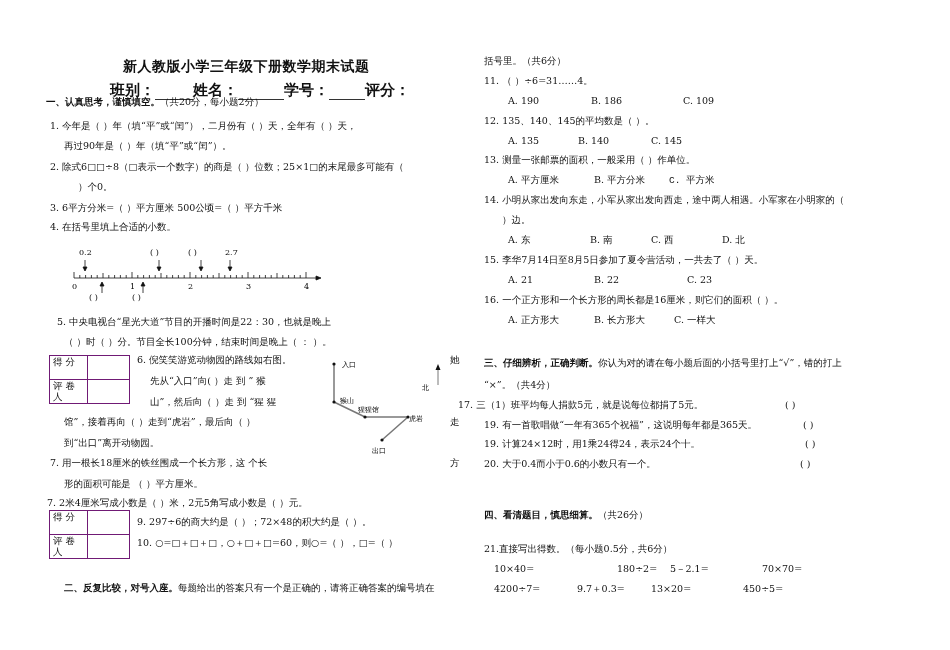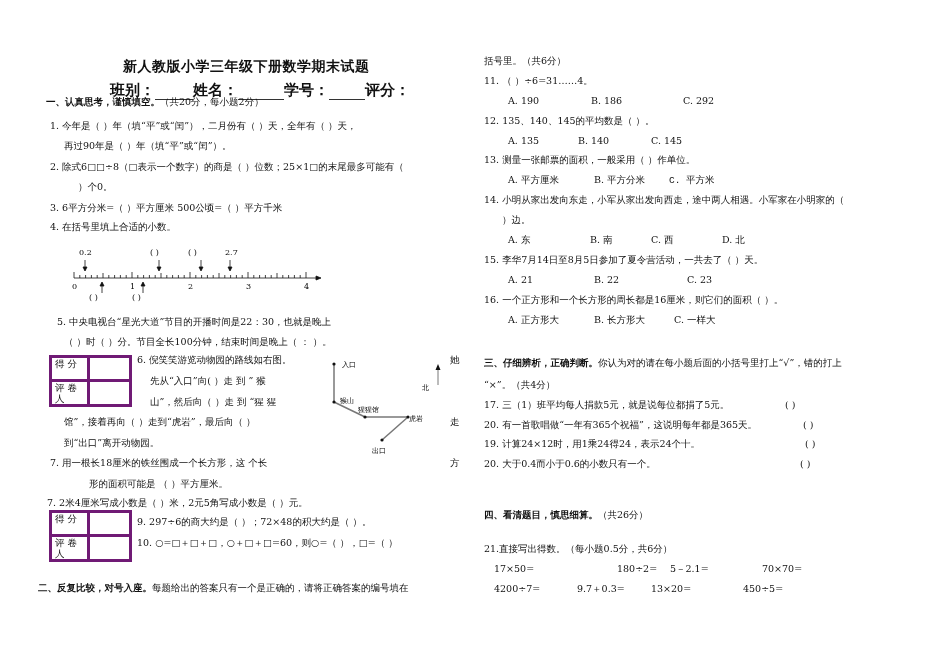--- a/index.html
+++ b/index.html
@@ -6,21 +6,21 @@
   html, body { width: 950px; height: 650px; background: #ffffff; overflow: hidden; }
   body { position: relative; font-family: "DejaVu Serif", "Liberation Serif", serif; color: #111; font-size: 9.5px; }
   .abs { position: absolute; white-space: nowrap; }
   .title { font-family: "DejaVu Sans", "Liberation Sans", sans-serif; font-weight: bold; font-size: 14px; letter-spacing: 0.5px; }
   .info { font-family: Liberation Mono, monospace; font-weight: bold; font-size: 15px; margin-left: 32px; }
   .info .blank { display: inline-block; border-bottom: 1px solid #333; height: 10px; vertical-align: bottom; }
   .sec { font-size: 9.5px; }
   .sec b { font-family: "DejaVu Sans", "Liberation Sans", sans-serif; font-weight: bold; }
   .q { font-size: 9.5px; }
   .score-table { position: absolute; border-collapse: collapse; font-size: 9.5px; }
-  .score-table td { border: 3px solid #701a75; vertical-align: top; padding: 0 3px; line-height: 11px; }
+  .score-table td { border: 1px solid #701a75; vertical-align: top; padding: 0 3px; line-height: 11px; }
   .score-table td.lab { width: 38px; height: 24px; }
   .score-table td.val { width: 42px; }
   svg text { font-family: "DejaVu Serif", "Liberation Serif", serif; }
 </style>
 </head>
 <body>
 
 <div class="abs title" style="left:123px; top:58px;">新人教版小学三年级下册数学期末试题</div>
 
 <div class="abs info" style="left:78px; top:81px;">
@@ -161,48 +161,48 @@
   <text x="52" y="98" font-size="7">出口</text>
   <g>
     <line x1="118" y1="11" x2="118" y2="30" stroke="#555" stroke-width="0.8"></line>
     <polygon points="115.5,15 120.5,15 118,9" fill="#111"></polygon>
   </g>
   <text x="102" y="35" font-size="7">北</text>
 </svg>
 
 <div class="abs q" style="left:50px; top:457px;">7.  用一根长18厘米的铁丝围成一个长方形，这    个长</div>
 <div class="abs q" style="left:450px; top:457px;">方</div>
-<div class="abs q" style="left:64px; top:478px;margin-left:25px;">形的面积可能是    （        ）平方厘米。</div>
+<div class="abs q" style="left:64px; top:478px;">形的面积可能是    （        ）平方厘米。</div>
 <div class="abs q" style="left:47px; top:497px;">7.  2米4厘米写成小数是（        ）米，2元5角写成小数是（        ）元。</div>
 
 <table class="score-table" style="left:49px; top:510px;">
   <tbody>
       <tr>
         <td class="lab">得 分</td>
         <td class="val"></td>
       </tr>
   <tr>
         <td class="lab">评 卷 人</td>
         <td class="val"></td>
       </tr>
 </tbody>
   </table>
 
 <div class="abs q" style="left:137px; top:516px;">9.    297÷6的商大约是（            ）；72×48的积大约是（          ）。</div>
 <div class="abs q" style="left:137px; top:537px;">10.  ○=□＋□＋□，○＋□＋□=60，则○=（          ），□=（          ）</div>
 
-<div class="abs sec" style="left:38px; top:582px;">
+<div class="abs sec" style="left:64px; top:582px;">
   <b>二、反复比较，对号入座。</b><span>每题给出的答案只有一个是正确的，请将正确答案的编号填在</span>
 </div>
 
 <div class="abs q" style="left:484px; top:55px;">括号里。（共6分）</div>
 <div class="abs q" style="left:484px; top:75px;">11.   （        ）÷6=31……4。</div>
 <div class="abs q" style="left:508px; top:95px;">A. 190</div>
 <div class="abs q" style="left:591px; top:95px;">B. 186</div>
-<div class="abs q" style="left:683px; top:95px;">C. 292</div>
+<div class="abs q" style="left:683px; top:95px;">C. 109</div>
 
 <div class="abs q" style="left:484px; top:115px;">12.   135、140、145的平均数是（        ）。</div>
 <div class="abs q" style="left:508px; top:135px;">A. 135</div>
 <div class="abs q" style="left:578px; top:135px;">B. 140</div>
 <div class="abs q" style="left:651px; top:135px;">C. 145</div>
 
 <div class="abs q" style="left:484px; top:154px;">13.  测量一张邮票的面积，一般采用（        ）作单位。</div>
 <div class="abs q" style="left:508px; top:174px;">A. 平方厘米</div>
 <div class="abs q" style="left:594px; top:174px;">B. 平方分米</div>
 <div class="abs q" style="left:669px; top:174px;font-family:Liberation Mono, monospace;">C. 平方米</div>
@@ -222,35 +222,35 @@
 <div class="abs q" style="left:484px; top:294px;">16.  一个正方形和一个长方形的周长都是16厘米，则它们的面积（        ）。</div>
 <div class="abs q" style="left:508px; top:314px;">A. 正方形大</div>
 <div class="abs q" style="left:594px; top:314px;">B. 长方形大</div>
 <div class="abs q" style="left:674px; top:314px;">C. 一样大</div>
 
 <div class="abs sec" style="left:484px; top:357px;">
   <b>三、仔细辨析，正确判断。</b><span>你认为对的请在每小题后面的小括号里打上“√”，错的打上</span>
 </div>
 <div class="abs q" style="left:484px; top:379px;">“×”。（共4分）</div>
 
-<div class="abs q" style="left:484px; top:399px;text-align:center;">17.  三（1）班平均每人捐款5元，就是说每位都捐了5元。</div>
+<div class="abs q" style="left:458px; top:399px;text-align:center;">17.  三（1）班平均每人捐款5元，就是说每位都捐了5元。</div>
 <div class="abs q" style="left:785px; top:399px;">(          )</div>
-<div class="abs q" style="left:484px; top:419px;">20.  有一首歌唱做“一年有365个祝福”，这说明每年都是365天。</div>
+<div class="abs q" style="left:484px; top:419px;">19.  有一首歌唱做“一年有365个祝福”，这说明每年都是365天。</div>
 <div class="abs q" style="left:803px; top:419px;">(          )</div>
 <div class="abs q" style="left:484px; top:438px;">19.  计算24×12时，用1乘24得24，表示24个十。</div>
 <div class="abs q" style="left:805px; top:438px;">(          )</div>
 <div class="abs q" style="left:484px; top:458px;">20.  大于0.4而小于0.6的小数只有一个。</div>
 <div class="abs q" style="left:800px; top:458px;">(          )</div>
 
 <div class="abs sec" style="left:484px; top:509px;">
   <b>四、看清题目，慎思细算。</b><span>（共26分）</span>
 </div>
 <div class="abs q" style="left:484px; top:543px;">21.直接写出得数。（每小题0.5分，共6分）</div>
 
-<div class="abs q" style="left:494px; top:563px;">17×50=</div>
+<div class="abs q" style="left:494px; top:563px;">10×40=</div>
 <div class="abs q" style="left:577px; top:563px;margin-left:40px;">180÷2=</div>
 <div class="abs q" style="left:670px; top:563px;">5－2.1=</div>
 <div class="abs q" style="left:762px; top:563px;">70×70=</div>
 
 <div class="abs q" style="left:494px; top:583px;">4200÷7=</div>
 <div class="abs q" style="left:577px; top:583px;">9.7＋0.3=</div>
 <div class="abs q" style="left:651px; top:583px;">13×20=</div>
 <div class="abs q" style="left:743px; top:583px;">450÷5=</div>
 
 </body></html>

